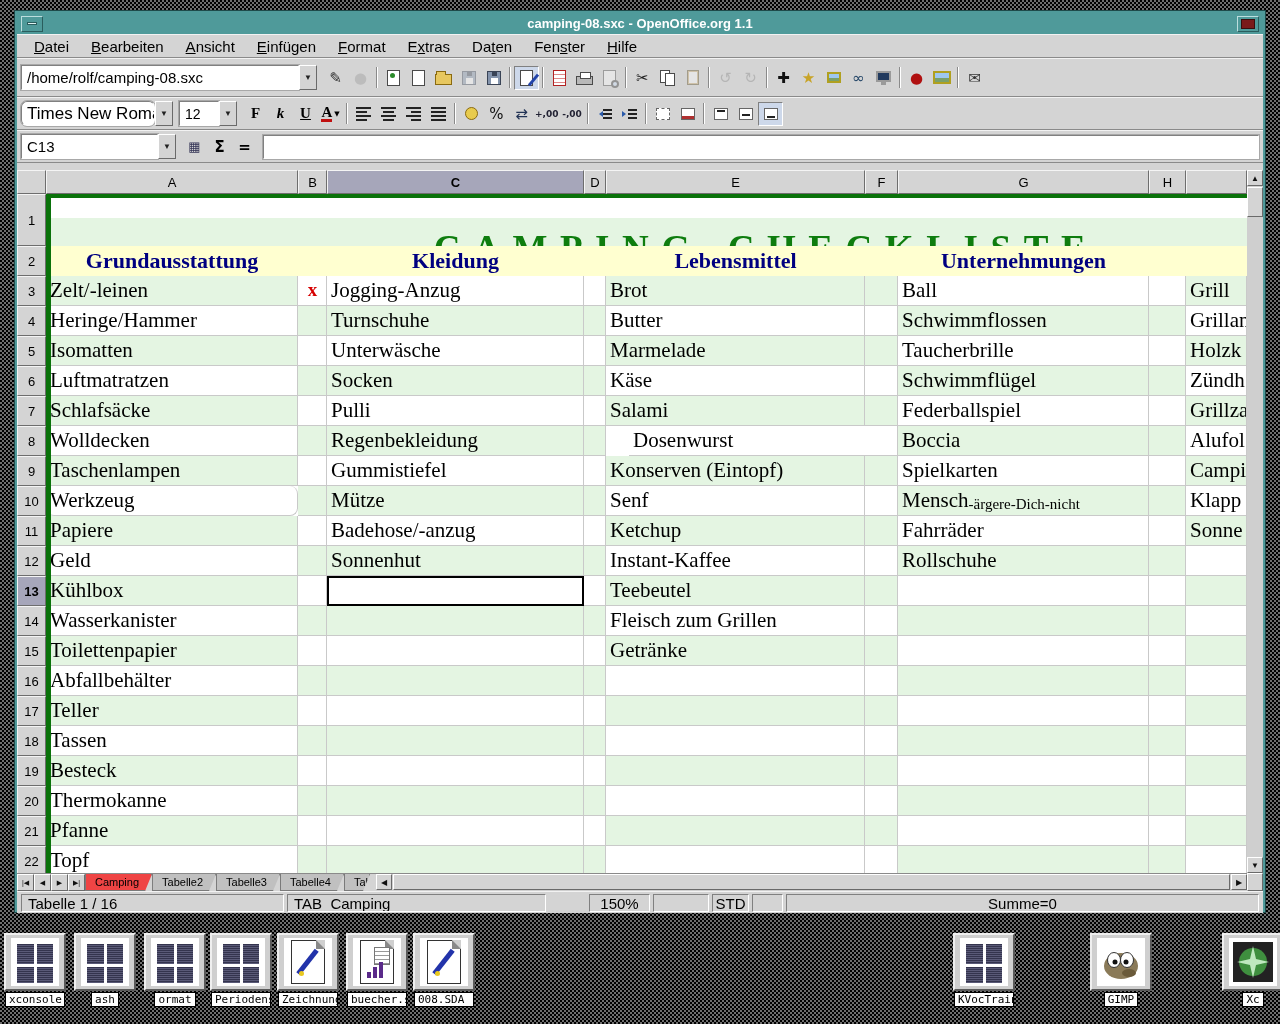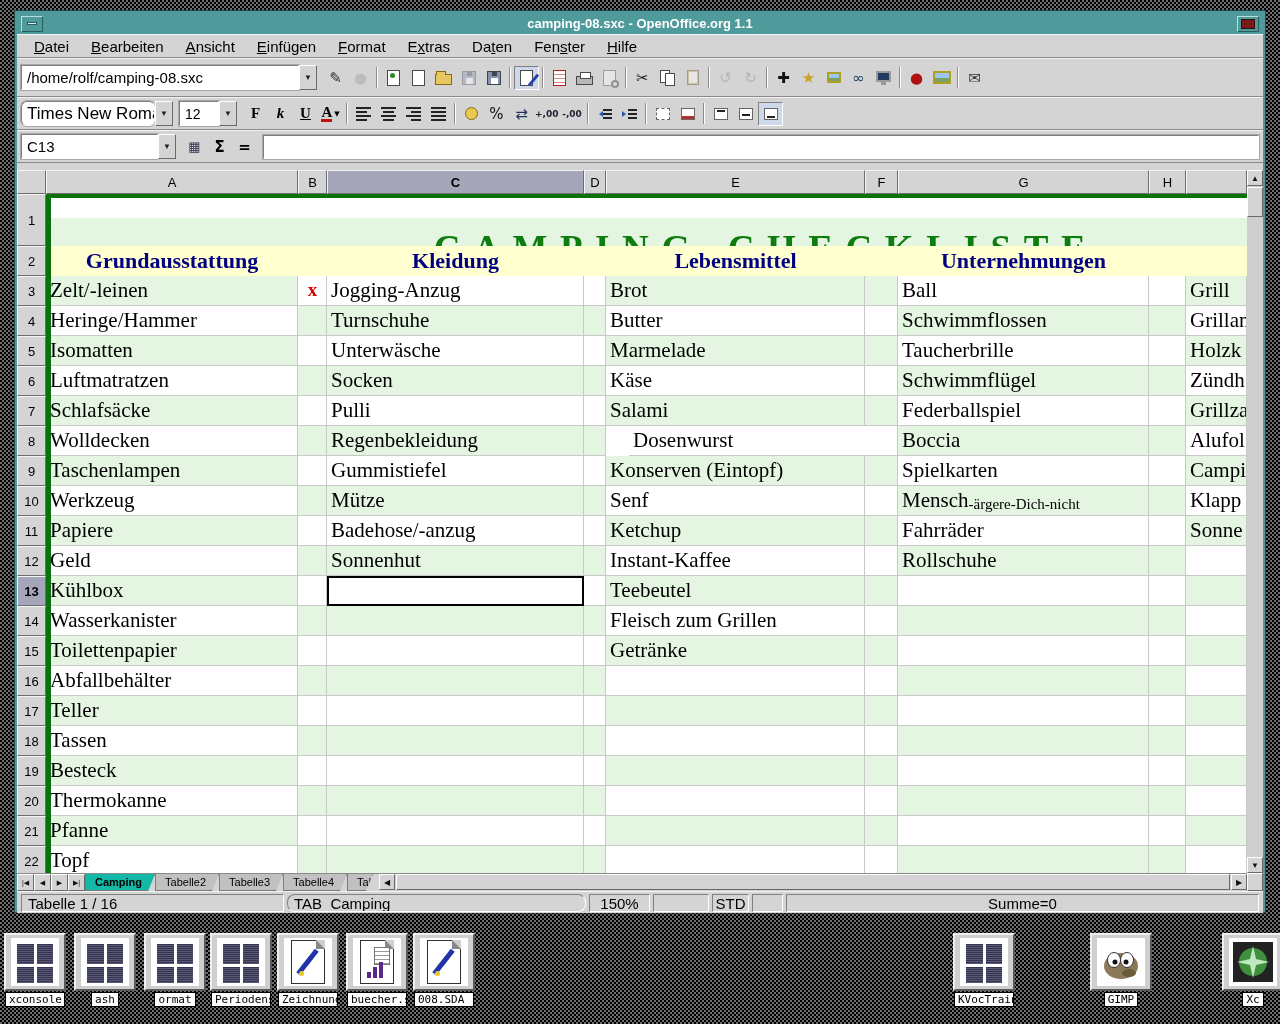--- a/index.html
+++ b/index.html
@@ -124,21 +124,21 @@
   .sbtn{position:absolute;background:var(--face);border:1px solid;border-color:#fff #6a6a6a #6a6a6a #fff;
     display:flex;align-items:center;justify-content:center;font-size:8px;color:#111;}
   .sthumb{position:absolute;background:var(--face);border:1px solid;border-color:#fff #6a6a6a #6a6a6a #fff;}
 
   
   #tabbar{position:absolute;left:0;top:839px;width:1230px;height:18px;background:var(--face);display:flex;align-items:stretch;border-top:1px solid #8a8a8a;}
   .tnav{width:17px;border:1px solid;border-color:#fff #6a6a6a #6a6a6a #fff;background:var(--face);
     display:flex;align-items:center;justify-content:center;font-size:7px;color:#111;}
   .stab{padding:2px 12px 2px 9px;font-size:11px;color:#000;background:#c0c0c0;border:1px solid #7a7a7a;border-top:none;
     clip-path:polygon(0 0,100% 0,calc(100% - 7px) 100%,0 100%);display:flex;align-items:center;}
-  .stab.active{background:#14b8a6;font-weight:bold;}
+  .stab.active{background:#ef4444;font-weight:normal;}
   #tabfill{flex:1;position:relative;background:#cfcfcf;border-left:6px solid var(--face);}
 
   
   #statusbar{position:absolute;left:0;top:857px;width:1246px;height:22px;background:var(--face);
     border-top:1px solid #f2f2f2;}
   .sbox{position:absolute;top:2px;height:18px;border:1px solid;border-color:#808080 #fff #fff #808080;
     font-size:15px;color:#000;display:flex;align-items:center;padding:0 6px;white-space:nowrap;overflow:hidden;}
   .sbox.center{justify-content:center;}
 
   
@@ -444,21 +444,21 @@
           <div class="sechdr" style="left: 310px; top: 76px; width: 257px; height: 30px;">Kleidung</div>
           <div class="sechdr" style="left: 589px; top: 76px; width: 259px; height: 30px;">Lebensmittel</div>
           <div class="sechdr" style="left: 881px; top: 76px; width: 251px; height: 30px;">Unternehmungen</div>
           <div class="cell bg-g" style="left: 29px; top: 106px; width: 252px; height: 30px;">Zelt/-leinen</div>
           <div class="cell bg-w" style="left: 29px; top: 136px; width: 252px; height: 30px;">Heringe/Hammer</div>
           <div class="cell bg-g" style="left: 29px; top: 166px; width: 252px; height: 30px;">Isomatten</div>
           <div class="cell bg-w" style="left: 29px; top: 196px; width: 252px; height: 30px;">Luftmatratzen</div>
           <div class="cell bg-g" style="left: 29px; top: 226px; width: 252px; height: 30px;">Schlafsäcke</div>
           <div class="cell bg-w" style="left: 29px; top: 256px; width: 252px; height: 30px;">Wolldecken</div>
           <div class="cell bg-g" style="left: 29px; top: 286px; width: 252px; height: 30px;">Taschenlampen</div>
-          <div class="cell bg-w" style="left: 29px; top: 316px; width: 252px; height: 30px;">Werkzeug</div>
+          <div class="cell bg-w" style="left: 29px; top: 316px; width: 252px; height: 30px; border-radius: 8px;">Werkzeug</div>
           <div class="cell bg-g" style="left: 29px; top: 346px; width: 252px; height: 30px;">Papiere</div>
           <div class="cell bg-w" style="left: 29px; top: 376px; width: 252px; height: 30px;">Geld</div>
           <div class="cell bg-g" style="left: 29px; top: 406px; width: 252px; height: 30px;">Kühlbox</div>
           <div class="cell bg-w" style="left: 29px; top: 436px; width: 252px; height: 30px;">Wasserkanister</div>
           <div class="cell bg-g" style="left: 29px; top: 466px; width: 252px; height: 30px;">Toilettenpapier</div>
           <div class="cell bg-w" style="left: 29px; top: 496px; width: 252px; height: 30px;">Abfallbehälter</div>
           <div class="cell bg-g" style="left: 29px; top: 526px; width: 252px; height: 30px;">Teller</div>
           <div class="cell bg-w" style="left: 29px; top: 556px; width: 252px; height: 30px;">Tassen</div>
           <div class="cell bg-g" style="left: 29px; top: 586px; width: 252px; height: 30px;">Besteck</div>
           <div class="cell bg-w" style="left: 29px; top: 616px; width: 252px; height: 30px;">Thermokanne</div>
@@ -652,21 +652,21 @@
           <div id="tabfill">
             <div class="sbtn" style="left:0;top:0;width:16px;height:16px;">◀</div>
             <div class="sthumb" style="left:17px;top:0;right:17px;height:16px;"></div>
             <div class="sbtn" style="right:0;top:0;width:16px;height:16px;">▶</div>
           </div>
         </div>
       <div class="sbtn" style="left:1230px;top:839px;width:16px;height:18px;position:absolute;"></div>
 
       <div id="statusbar">
         <div class="sbox" style="left:4px;width:263px;">Tabelle 1 / 16</div>
-        <div class="sbox" style="left:270px;width:299px;border-radius:8px;">TAB_Camping</div>
+        <div class="sbox" style="left:270px;width:259px;">TAB_Camping</div>
         <div class="sbox center" style="left:572px;width:61px;">150%</div>
         <div class="sbox" style="left:636px;width:56px;"></div>
         <div class="sbox center" style="left:695px;width:37px;">STD</div>
         <div class="sbox" style="left:735px;width:31px;"></div>
         <div class="sbox center" style="left:769px;width:473px;">Summe=0</div>
       </div>
 
     </div>
   </div>
 

